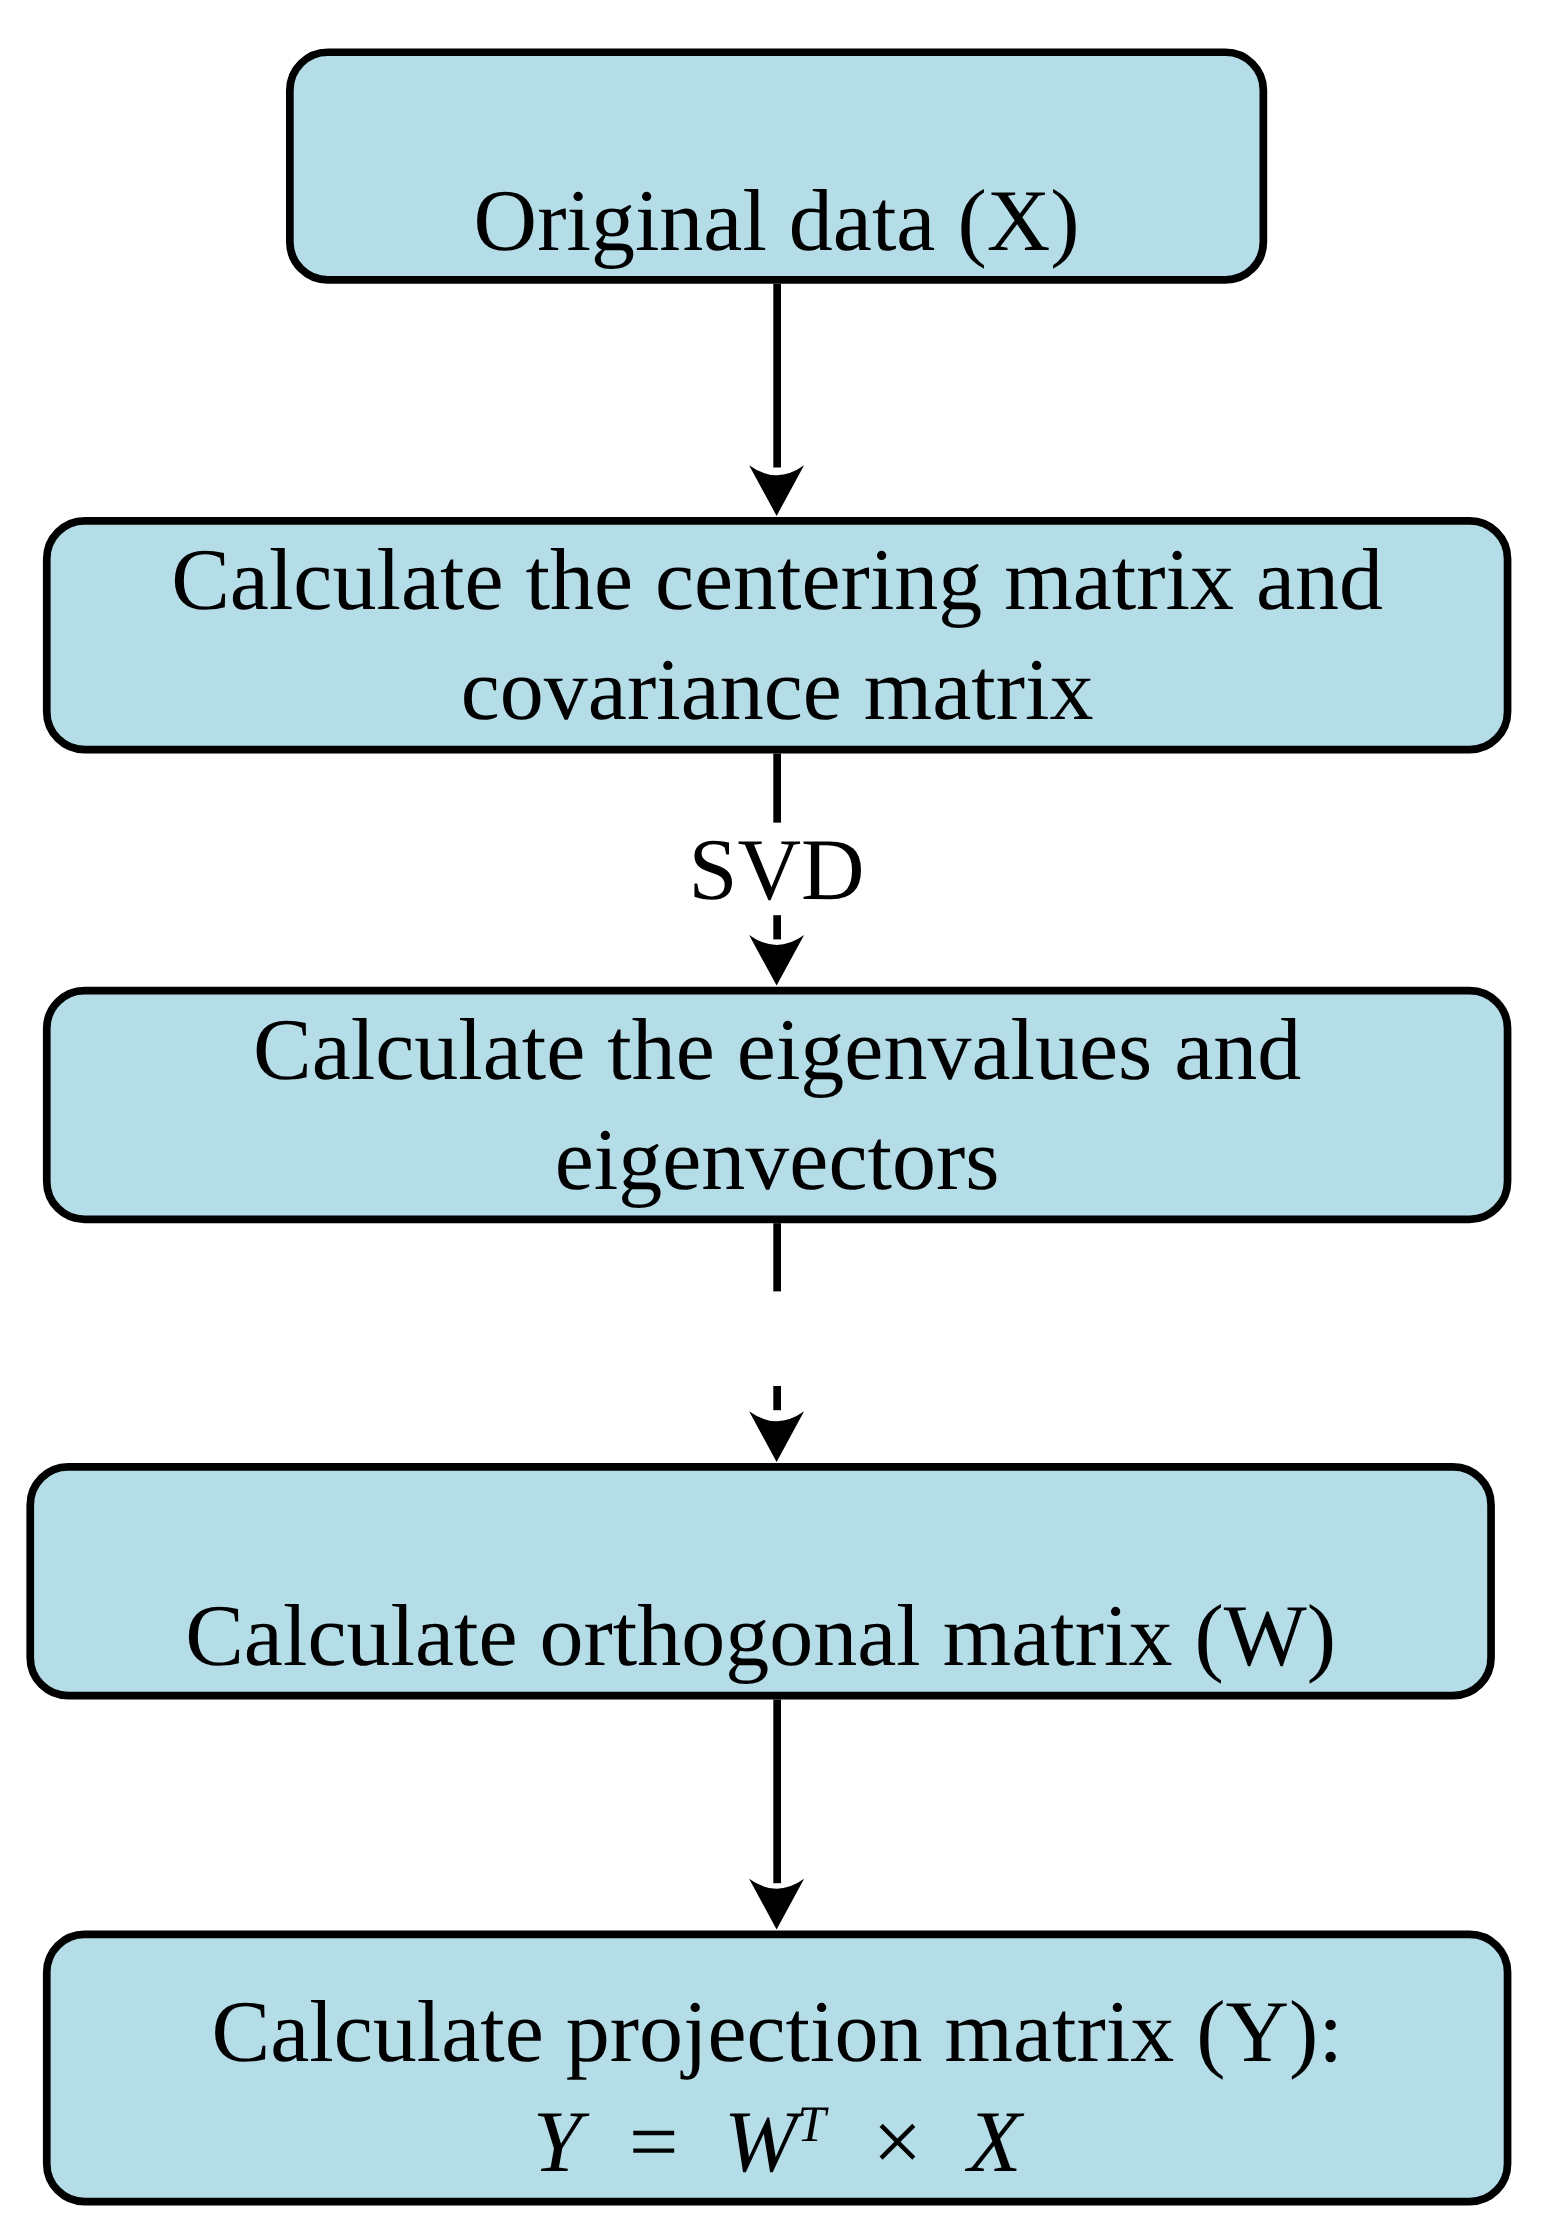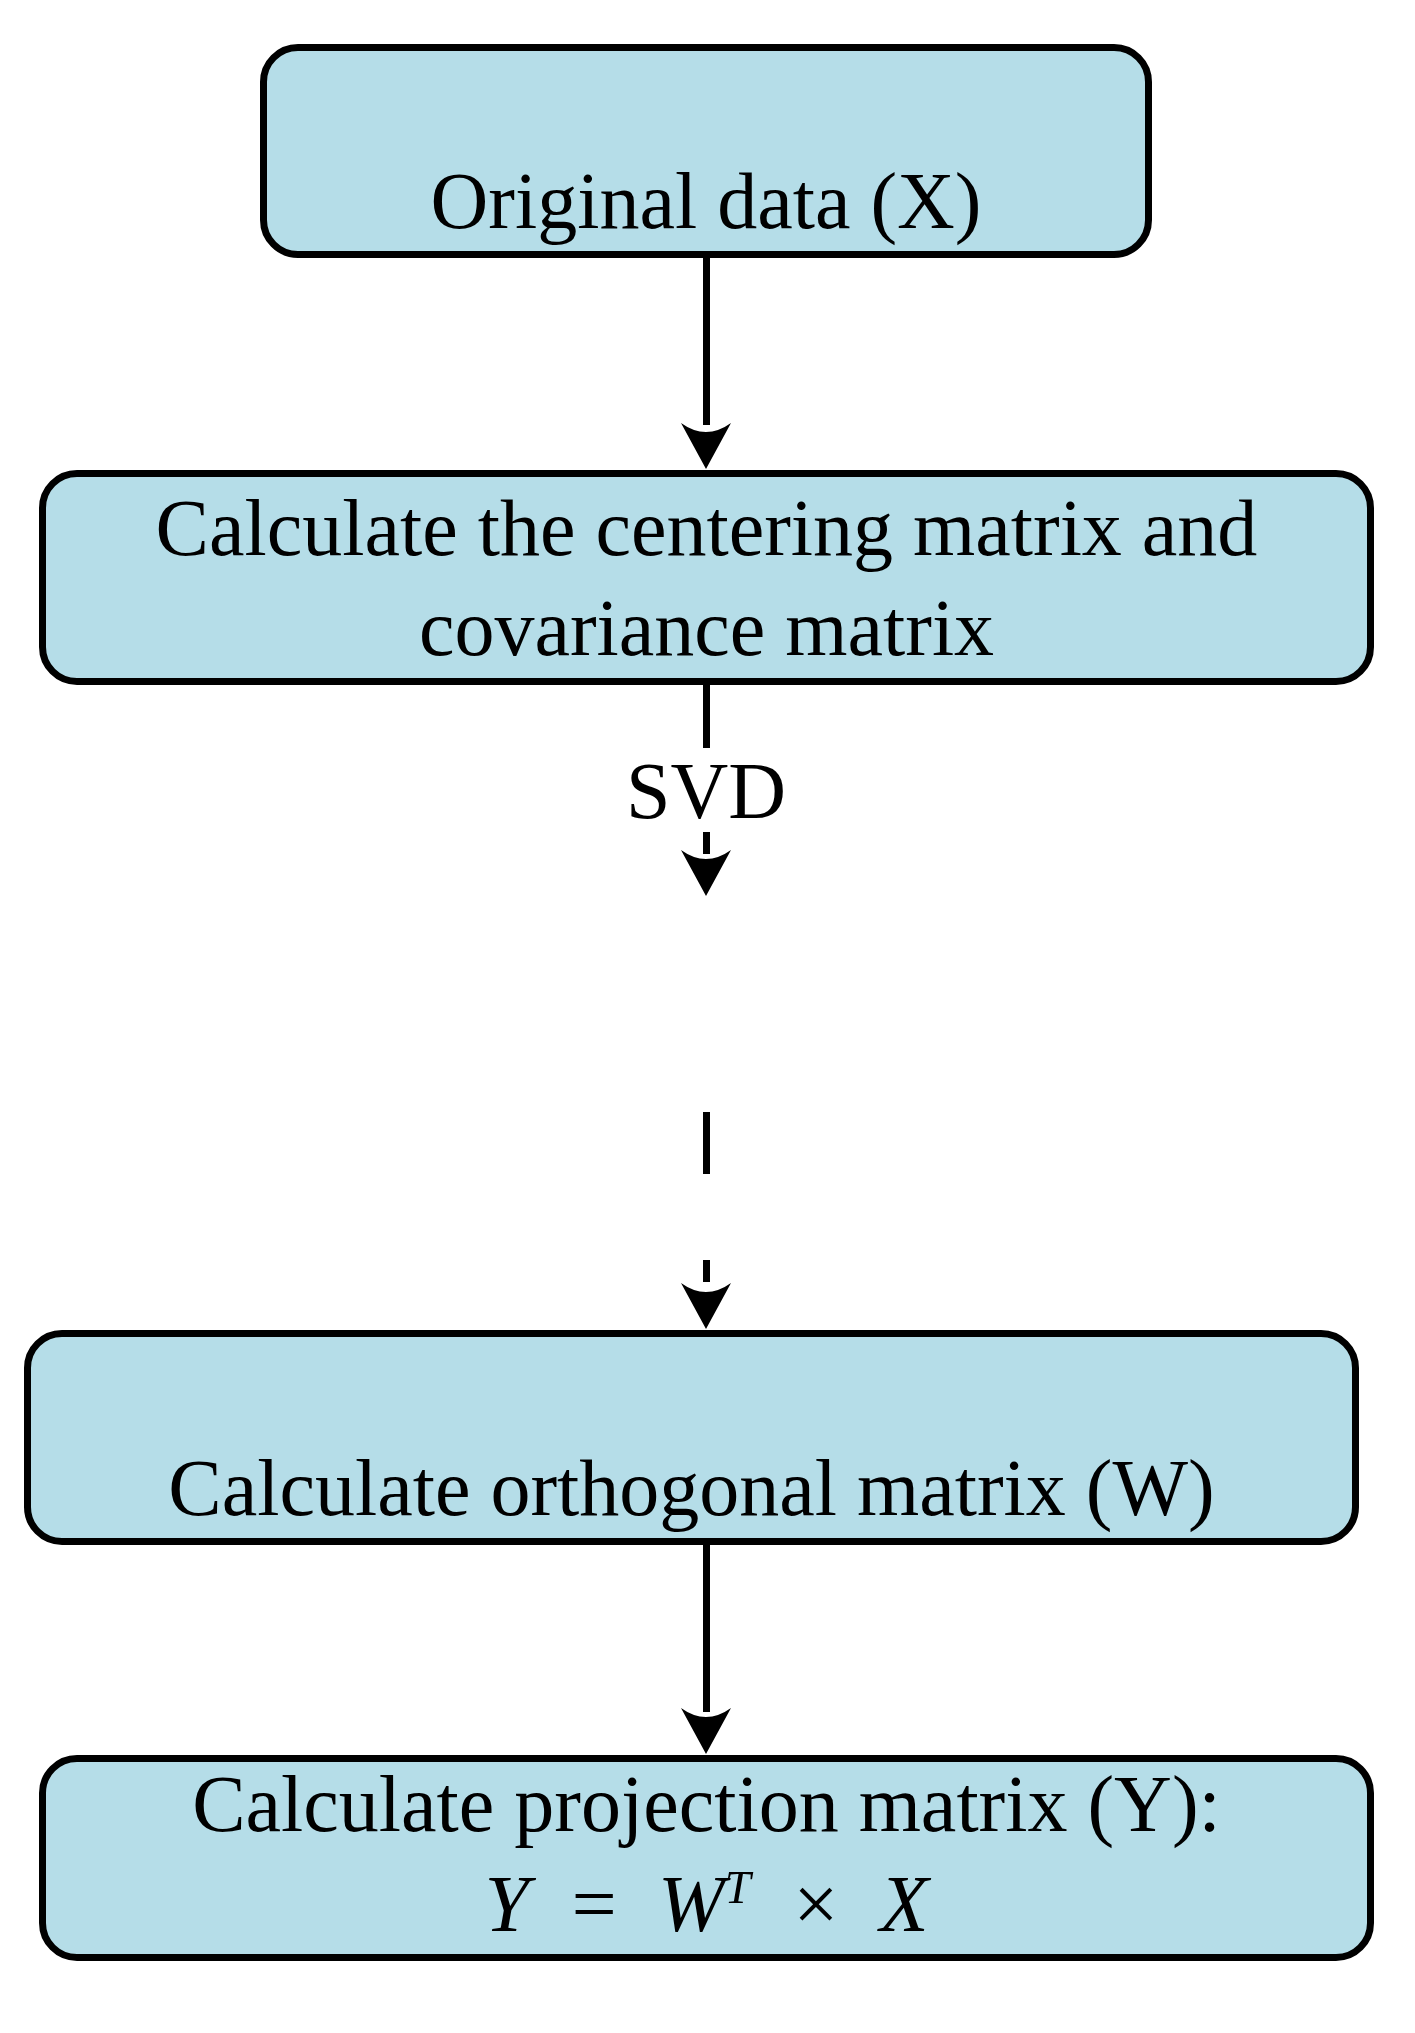--- a/index.html
+++ b/index.html
@@ -85,37 +85,41 @@
     <div class="box-line">covariance matrix</div>
   </div>
 
   <div class="stem" style="top:685px; height:63px;"></div>
   <div class="edge-label" style="left:706px; top:748px;">SVD</div>
   <div class="stem" style="top:832px; height:22px;"></div>
   <svg class="head" style="top:847px;" viewBox="0 0 52 50">
     <path d="M1,3 Q26,21 51,3 L26,49 Z" fill="currentColor"></path>
   </svg>
 
+  <div class="flow-box" style="left:39px; top:897px; width:1335px; height:215px;">
+    <div class="box-line">Calculate the eigenvalues and</div>
+    <div class="box-line">eigenvectors</div>
+  </div>
 
   <div class="stem" style="top:1112px; height:62px;"></div>
   <div class="stem" style="top:1260px; height:22px;"></div>
   <svg class="head" style="top:1280px;" viewBox="0 0 52 50">
     <path d="M1,3 Q26,21 51,3 L26,49 Z" fill="currentColor"></path>
   </svg>
 
   <div class="flow-box" style="left:24px; top:1330px; width:1335px; height:215px;">
     <div class="box-line">Calculate orthogonal matrix (W)</div>
   </div>
 
   <div class="stem" style="top:1545px; height:167px;"></div>
   <svg class="head" style="top:1705px;" viewBox="0 0 52 50">
     <path d="M1,3 Q26,21 51,3 L26,49 Z" fill="currentColor"></path>
   </svg>
 
-  <div class="flow-box" style="left:39px; top:1755px; width:1335px; height:206px;">
+  <div class="flow-box" style="left:39px; top:1755px; width:1335px; height:250px;">
     <div class="box-line">Calculate projection matrix (Y):</div>
     <div class="box-line formula">
       <span>Y</span>
       <span class="gap">=</span>
       <span>W</span><sup>T</sup>
       <span class="gap">×</span>
       <span>X</span>
     </div>
   </div>
 

